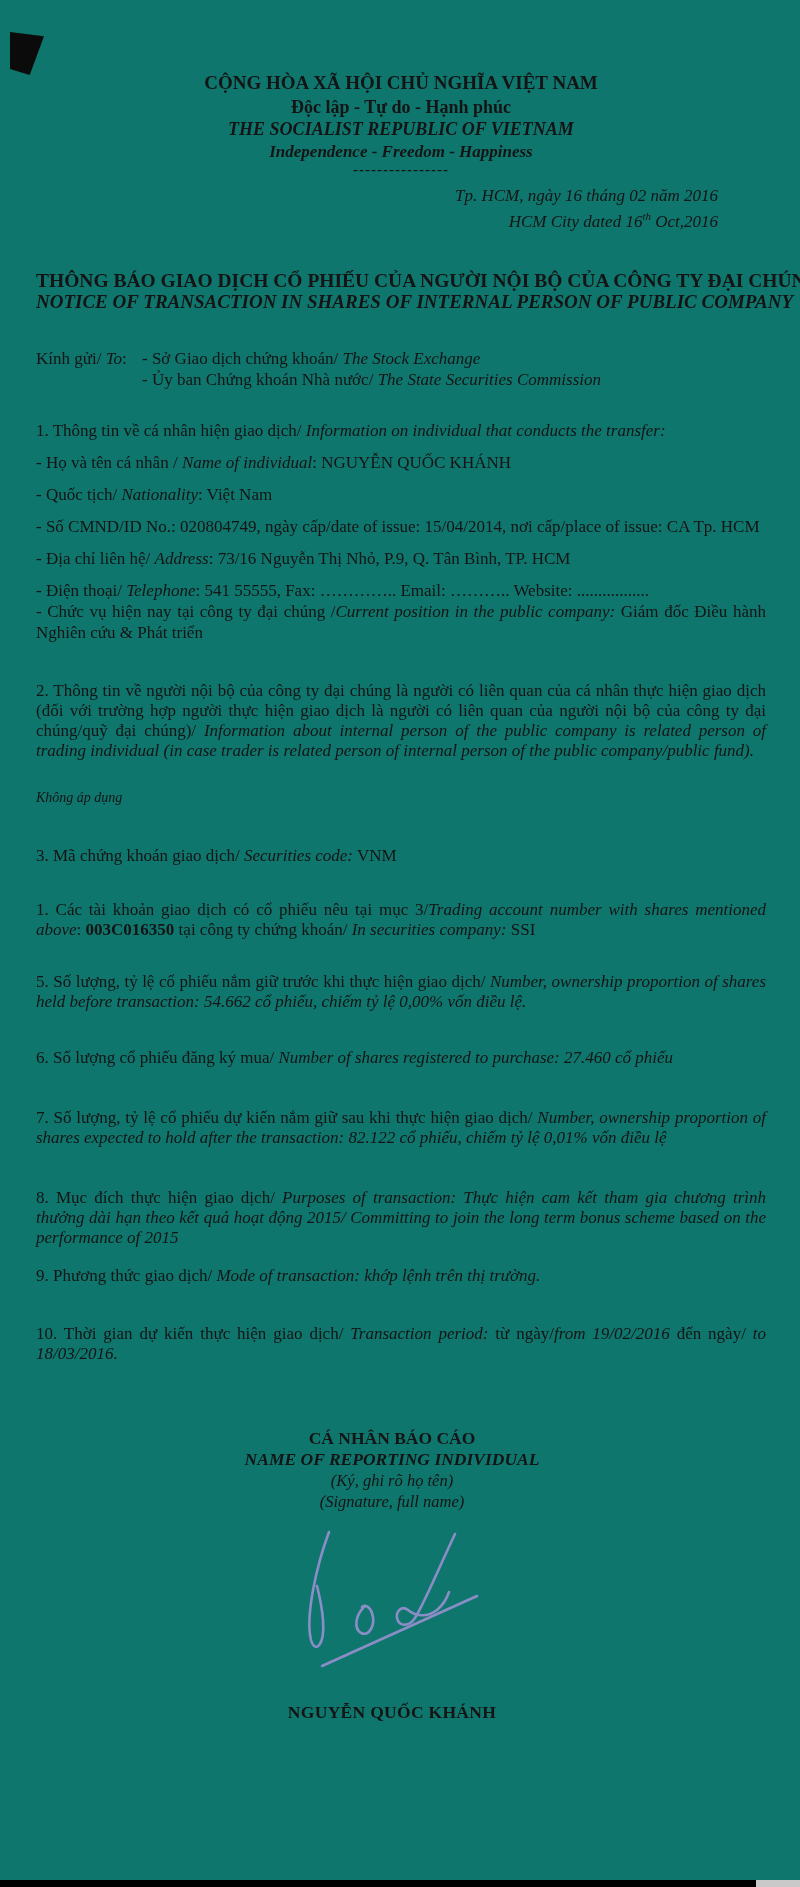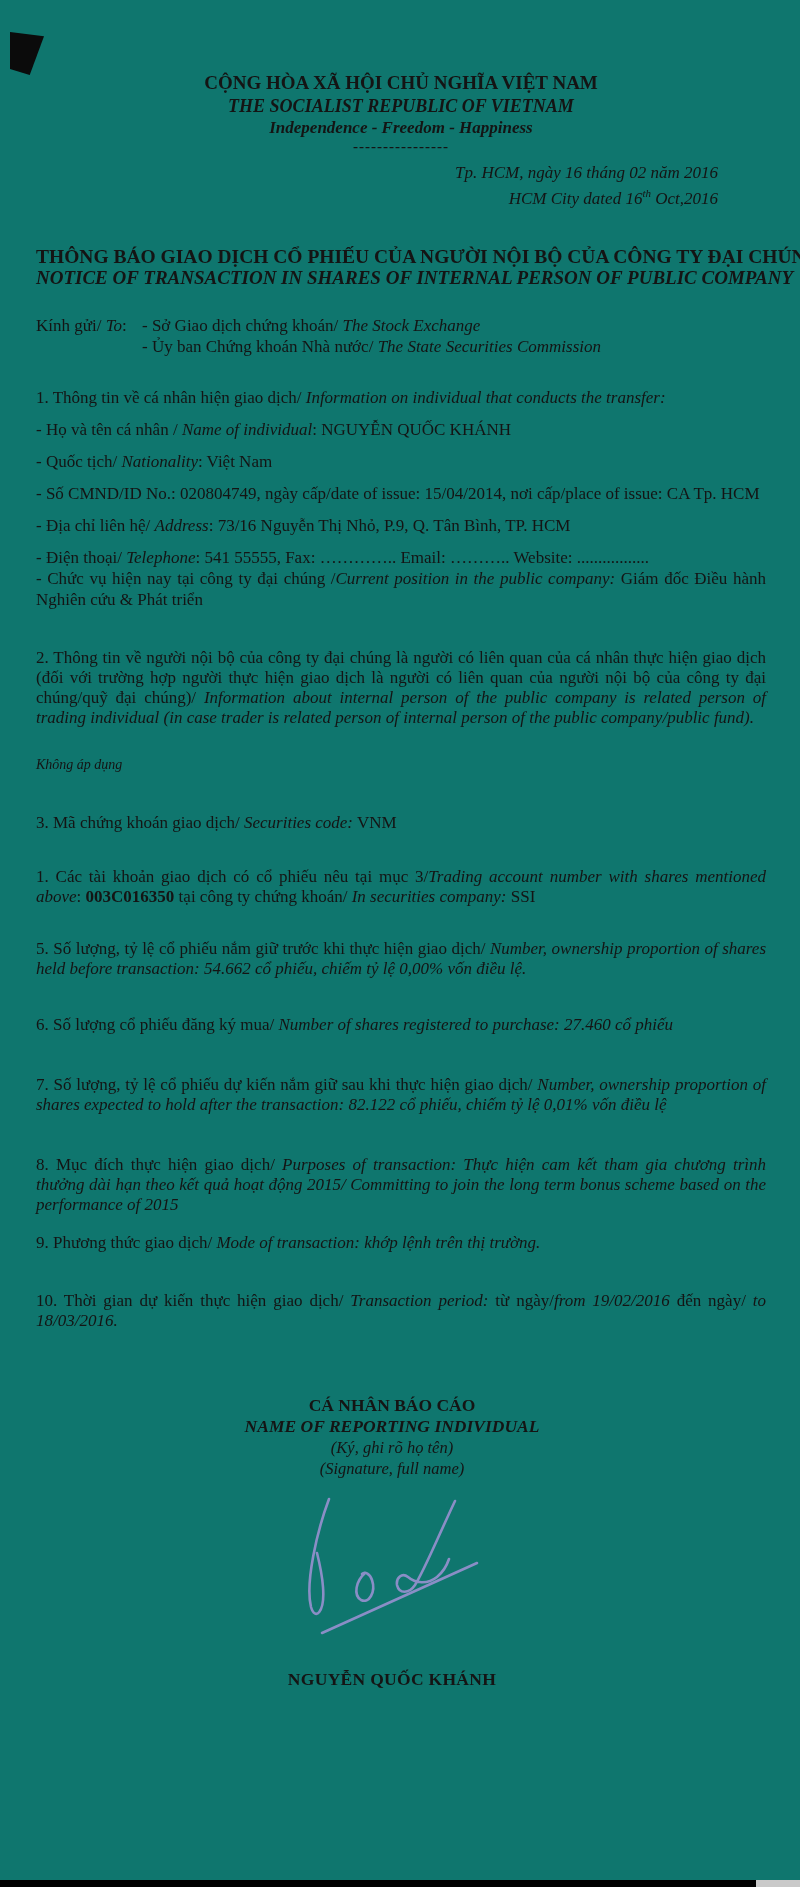--- a/index.html
+++ b/index.html
@@ -19,21 +19,21 @@
   .h-en1{font-size:18px;font-weight:bold;font-style:italic;margin-top:1px;}
   .h-en2{font-size:17px;font-weight:bold;font-style:italic;margin-top:1px;}
   .h-dash{font-size:15px;font-weight:bold;letter-spacing:1px;line-height:14px;}
   
   .dateblock{margin-top:10px;text-align:right;padding-right:48px;font-style:italic;font-size:17px;line-height:20px;}
   .dateblock sup{font-size:11px;}
   
   .doc-title{margin-top:38px;text-align:center;font-weight:bold;font-size:19.5px;line-height:21px;white-space:nowrap;}
   .doc-title .t2{font-style:italic;font-size:19px;}
   
-  .recipients{margin-top:27px;display:flex;font-size:17px;line-height:21px;}
+  .recipients{margin-top:36px;display:flex;font-size:17px;line-height:21px;}
   .recipients .lbl{width:106px;flex:none;}
   
   .sec{font-size:17px;line-height:20px;text-align:justify;}
   .item{font-size:17px;line-height:21px;}
   .s1-head{margin-top:30px;}
   .s1-item{margin-top:11px;}
   .s1-pos{text-align:justify;line-height:21px;}
   .s2{margin-top:38px;}
   .s2-note{margin-top:29px;font-style:italic;font-size:14px;}
   .s3{margin-top:40px;text-align:left;}
@@ -61,20 +61,21 @@
 </head>
 <body>
 
 <div class="page">
   <div class="corner-mark"></div>
 
   <div class="content">
 
     <div class="header">
       <div class="h-vn1">CỘNG HÒA XÃ HỘI CHỦ NGHĨA VIỆT NAM</div>
+      <div class="h-vn2">Độc lập - Tự do - Hạnh phúc</div>
       <div class="h-en1">THE SOCIALIST REPUBLIC OF VIETNAM</div>
       <div class="h-en2">Independence - Freedom - Happiness</div>
       <div class="h-dash">----------------</div>
     </div>
 
     <div class="dateblock">
       <div>Tp. HCM, ngày 16 tháng 02 năm 2016</div>
       <div><span>HCM City dated 16</span><sup>th</sup><span> Oct,2016</span></div>
     </div>
 

